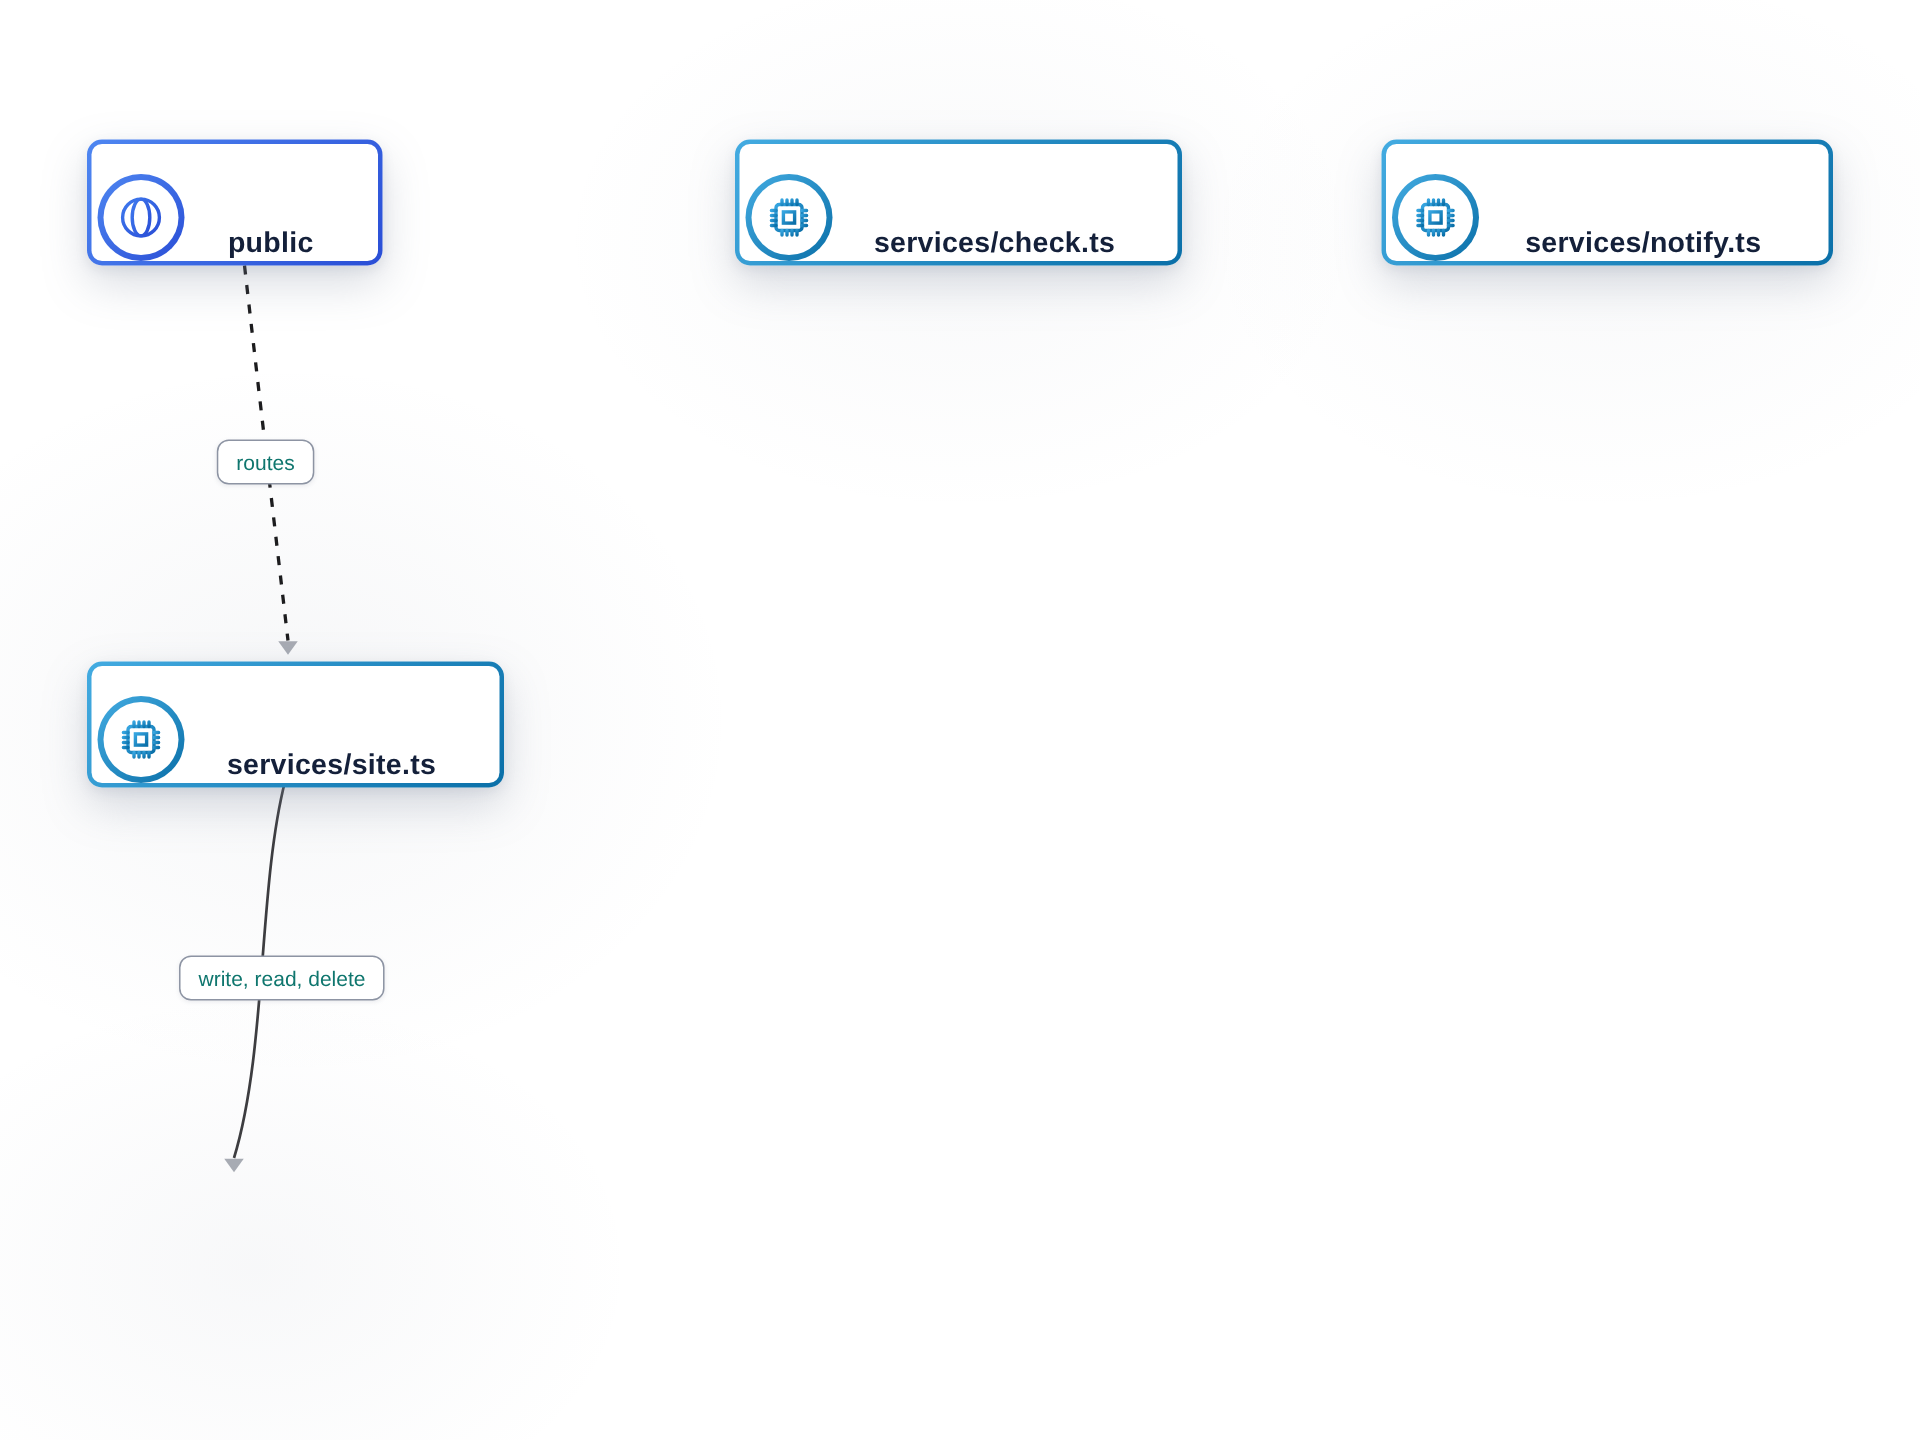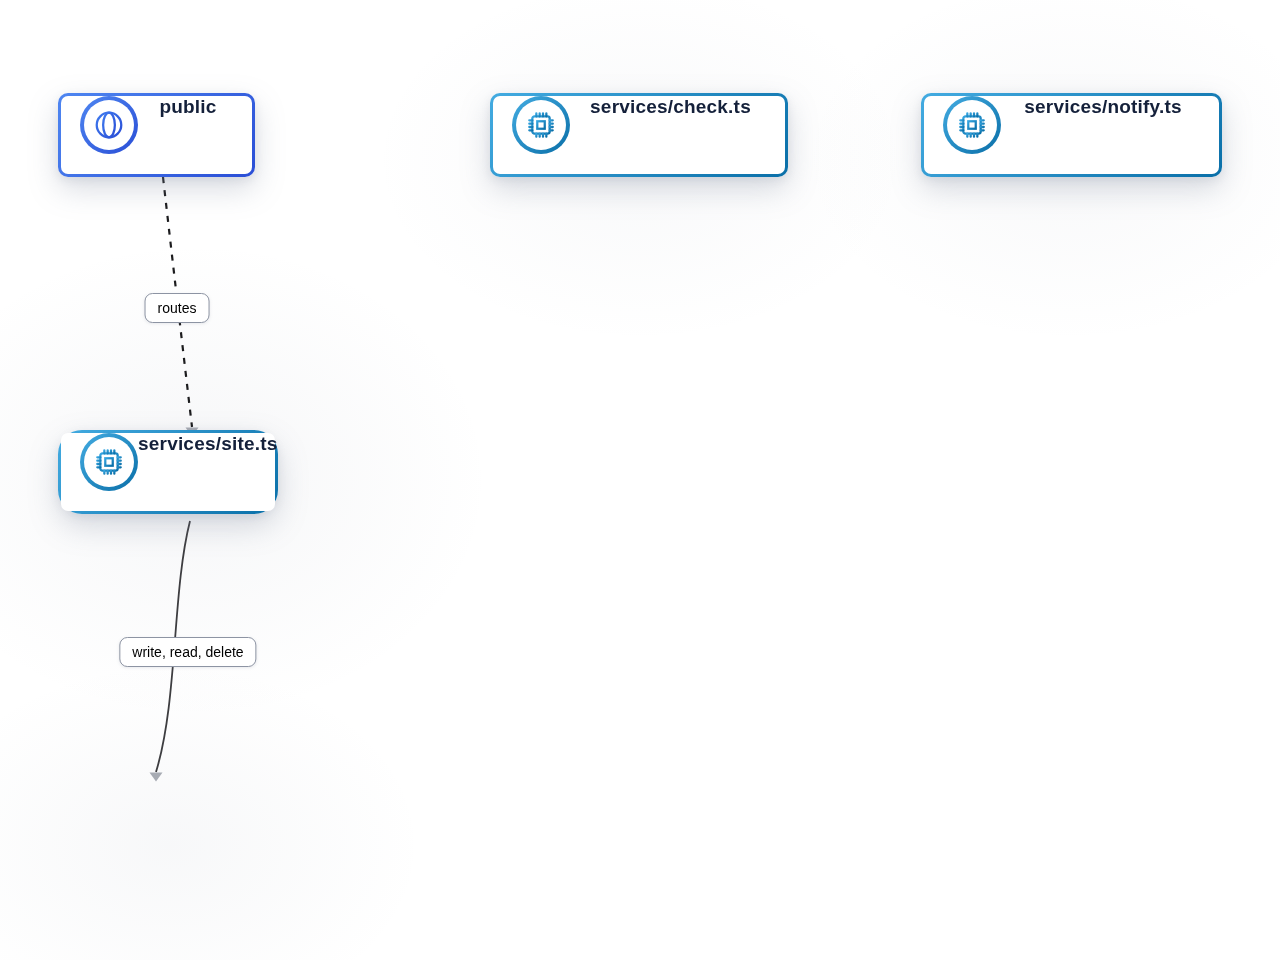--- a/index.html
+++ b/index.html
@@ -48,22 +48,22 @@
   }
   .gw  { background: linear-gradient(135deg, #4e86f1, #2a4ed6); }
   .svc { background: linear-gradient(135deg, #43abe1, #0a6fa8); }
   .db  { background: linear-gradient(135deg, #ef617b, #c50f49); }
 
   .node-body {
     width: 100%; height: 100%;
     background: #ffffff;
     border-radius: 7px;
     display: flex;
-    align-items: flex-start;
-    padding-left: 19px;
+    align-items: flex-end;
+    padding-left: 4px;
     padding-right: 10px;
   }
   .ring {
     flex: 0 0 auto;
     width: 58px; height: 58px;
     border-radius: 50%;
     padding: 4px;
   }
   .ring-in {
     width: 100%; height: 100%;
@@ -87,21 +87,21 @@
 
   .edge-label {
     position: absolute;
     transform: translate(-50%, -50%);
     background: #ffffff;
     border: 1.5px solid #8d94a3;
     border-radius: 8px;
     padding: 6px 12px;
     font-size: 14px;
     font-weight: 500;
-    color: #000000;
+    color: #0f766e;
     white-space: nowrap;
     box-shadow: 0 1px 3px rgba(120,130,150,0.15);
   }
 </style>
 </head>
 <body>
 
 <div class="canvas">
 
   <svg class="edge-layer" viewBox="0 0 1280 960" xmlns="http://www.w3.org/2000/svg">
@@ -175,21 +175,21 @@
             <path d="M8.5 20.8v-2.3 M11 20.8v-2.3 M13.5 20.8v-2.3 M16 20.8v-2.3"></path>
             <path d="M5.5 8.5H3.2 M5.5 11H3.2 M5.5 13.5H3.2 M5.5 16H3.2"></path>
             <path d="M20.8 8.5h-2.3 M20.8 11h-2.3 M20.8 13.5h-2.3 M20.8 16h-2.3"></path>
           </svg>
         </span>
       </span>
       <span class="node-label">services/notify.ts</span>
     </div>
   </div>
 
-  <div class="node svc" style="left:58px; top:430px; width:220px;border-radius:24px;">
+  <div class="node svc" style="left:58px; top:441px; width:278px;">
     <div class="node-body">
       <span class="ring svc">
         <span class="ring-in">
           <svg viewBox="0 0 24 24" fill="none" stroke="url(#g-svc3)" stroke-width="1.7" stroke-linecap="round">
             <defs>
               <linearGradient id="g-svc3" x1="0" y1="0" x2="1" y2="1">
                 <stop offset="0" stop-color="#36a5e0"></stop>
                   <stop offset="1" stop-color="#0a6fa8"></stop>
               </linearGradient>
             </defs>

